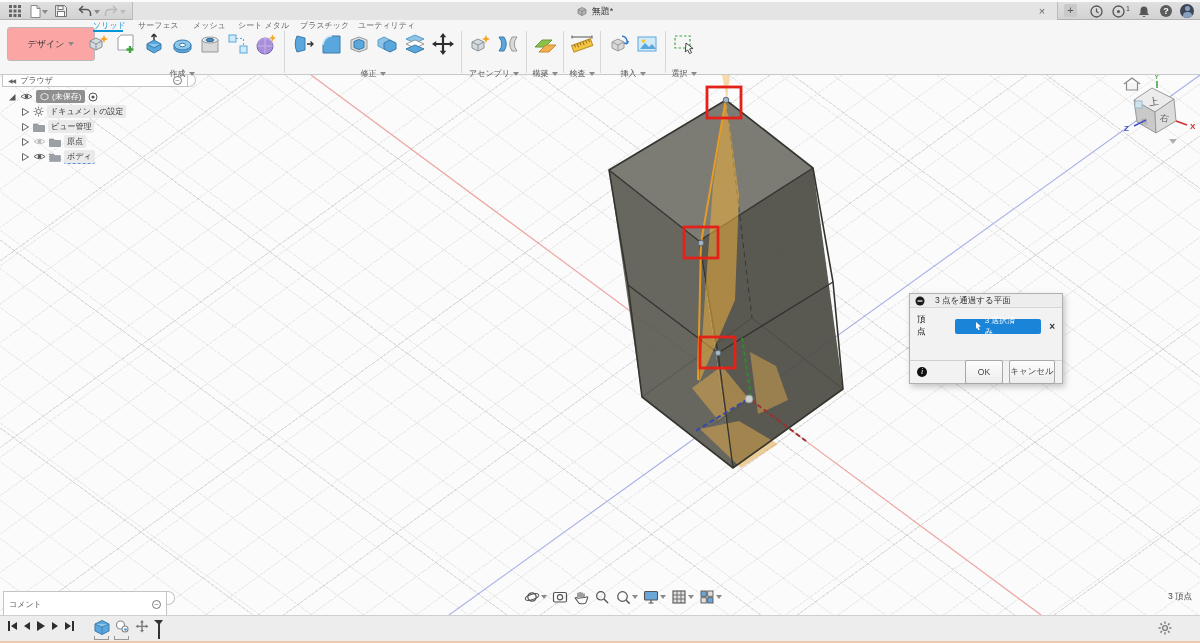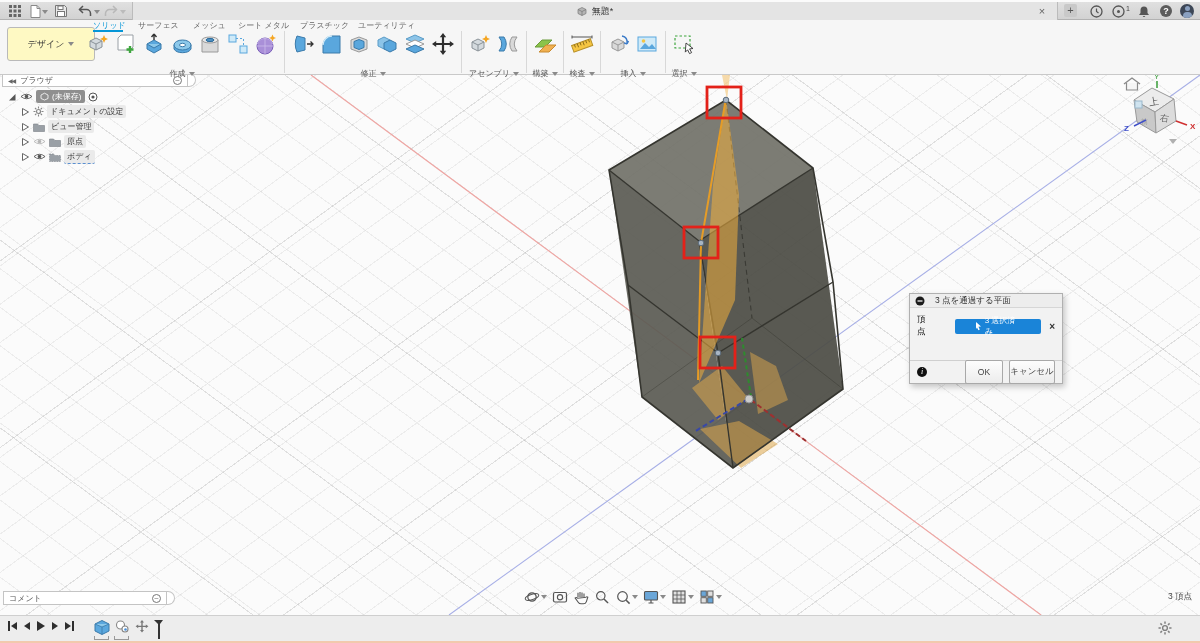--- a/index.html
+++ b/index.html
@@ -16,21 +16,21 @@
   #new-tab{position:absolute;left:1064px;top:2px;width:13px;height:13px;background:#c9c9c9;border-radius:2px;color:#555;font-size:11px;line-height:12px;text-align:center}
   .tb-right{position:absolute;top:2px;height:14px;display:flex;align-items:center}
   #help-ic{width:12px;height:12px;border-radius:50%;background:#5c5c5c;color:#fff;font-size:9px;line-height:12px;text-align:center;font-weight:bold}
   #avatar{width:14px;height:14px;border-radius:50%;background:#3d4757;overflow:hidden;position:relative}
   #avatar::before{content:"";position:absolute;left:4.5px;top:2px;width:5px;height:5px;border-radius:50%;background:#8aa0c0}
   #avatar::after{content:"";position:absolute;left:2.5px;top:8px;width:9px;height:6px;border-radius:4px 4px 0 0;background:#8aa0c0}
   #notif-count{font-size:7px;color:#444;margin-left:1px;margin-top:-6px}
 
   
   #toolbar{position:absolute;left:0;top:18px;width:1200px;height:57px;background:#f6f6f6;border-bottom:1px solid #c9c9c9;z-index:30}
-  #workspace-btn{position:absolute;left:7px;top:9px;width:88px;height:34px;background:#fef9c3;border:1px solid #b9b9b9;border-radius:3px;display:flex;align-items:center;justify-content:center;gap:4px;font-size:9px;color:#333}
+  #workspace-btn{position:absolute;left:7px;top:9px;width:88px;height:34px;background:#fca5a5;border:1px solid #b9b9b9;border-radius:3px;display:flex;align-items:center;justify-content:center;gap:4px;font-size:9px;color:#333}
   .rtab{position:absolute;top:2px;font-size:8px;color:#666;letter-spacing:0;white-space:nowrap}
   .rtab.active{color:#0696d7}
   #tab-underline{position:absolute;left:93px;top:11.5px;width:30px;height:2px;background:#0696d7}
   #panels{position:absolute;left:84px;top:13px;display:flex;align-items:flex-start}
   .panel{display:flex;flex-direction:column;align-items:center}
   .picons{display:flex;align-items:center}
   .pi{width:26px;height:26px;display:flex;align-items:center;justify-content:center;margin:0 1px}
   .plabel{font-size:8px;color:#555;margin-top:11px;display:flex;align-items:center;gap:3px;white-space:nowrap}
   .vsep{width:1px;height:42px;background:#d8d8d8;margin:0 4px}
   .pi svg{display:block}
@@ -65,21 +65,21 @@
   #dlg-footer{height:23px;border-top:1px solid #cfcfcf;display:flex;align-items:center;padding:0 7px;gap:6px}
   #info-ic{width:10px;height:10px;border-radius:50%;background:#111;color:#fff;font-size:8px;line-height:10px;text-align:center;font-family:"Liberation Serif",serif;font-style:italic}
   .dlg-btn{height:24px;background:linear-gradient(#fdfdfd,#ececec);border:1px solid #a8a8a8;border-radius:2px;font-size:8.5px;color:#444;display:flex;align-items:center;justify-content:center}
   #btn-ok{width:38px;margin-left:auto}
   #btn-cancel{width:46px}
 
   
   #navbar{position:absolute;left:524px;top:514px;display:flex;align-items:center;gap:5px;z-index:5}
   .nav-it{display:flex;align-items:center;gap:1px}
   #sel-status{position:absolute;left:1120px;top:516px;width:72px;text-align:right;font-size:8.5px;color:#444}
-  #comment-panel{position:absolute;left:3px;top:516px;width:164px;height:14px;background:#fff;border:1px solid #c4c4c4;display:flex;align-items:center;font-size:8px;color:#555;padding:0 5px;z-index:6}
+  #comment-panel{position:absolute;left:3px;top:516px;width:164px;height:14px;background:#fff;border:1px solid #c4c4c4;display:flex;align-items:center;font-size:8px;color:#555;padding:12px 5px;z-index:6}
   #viewcube{position:absolute;left:1113px;top:-7px;z-index:5}
 
   
   #timelinebar{position:absolute;left:0;top:615px;width:1200px;height:26px;background:#ededed;border-top:1px solid #cfcfcf;z-index:30}
   #playback{position:absolute;left:8px;top:5px;display:flex;align-items:center;gap:7px}
   .pb{display:flex;align-items:center;gap:1px}
   .tri-r{width:0;height:0;border-top:5px solid transparent;border-bottom:5px solid transparent;border-left:8px solid #2e2e2e}
   .tri-r.sm{border-top-width:4px;border-bottom-width:4px;border-left-width:6px}
   .tri-l{width:0;height:0;border-top:4px solid transparent;border-bottom:4px solid transparent;border-right:6px solid #2e2e2e}
   .pbar{width:2px;height:10px;background:#2e2e2e}

